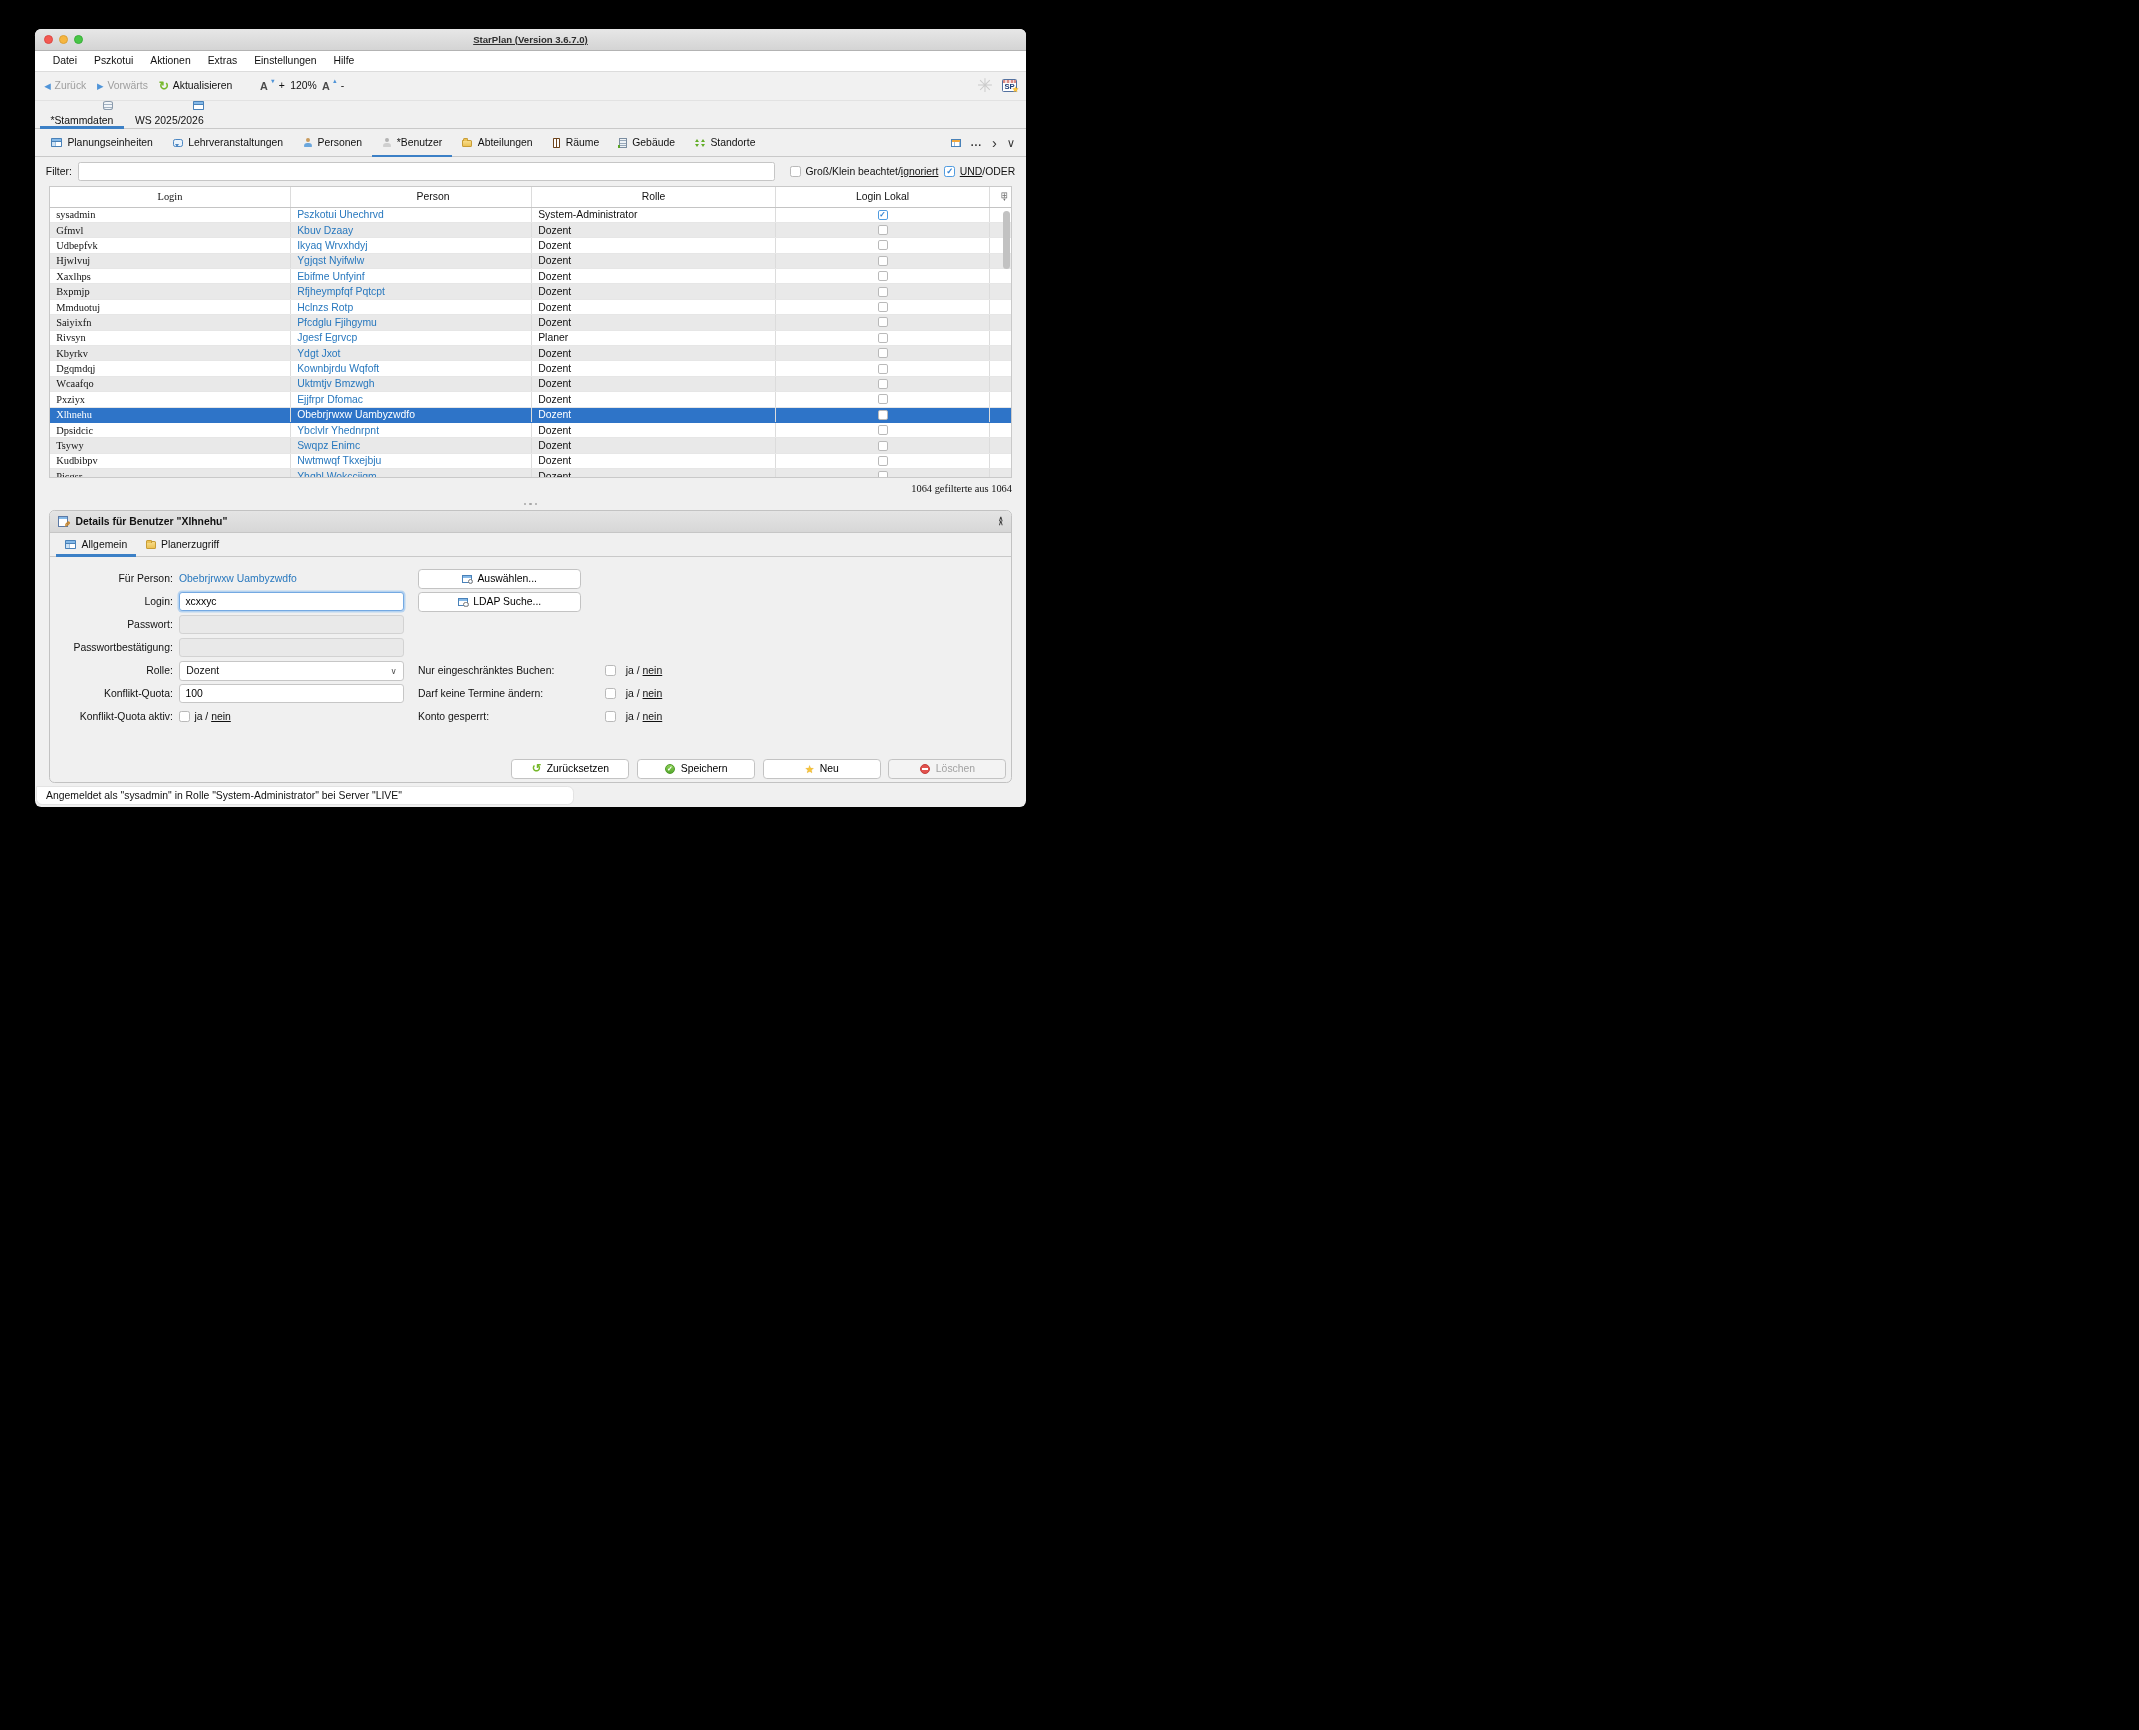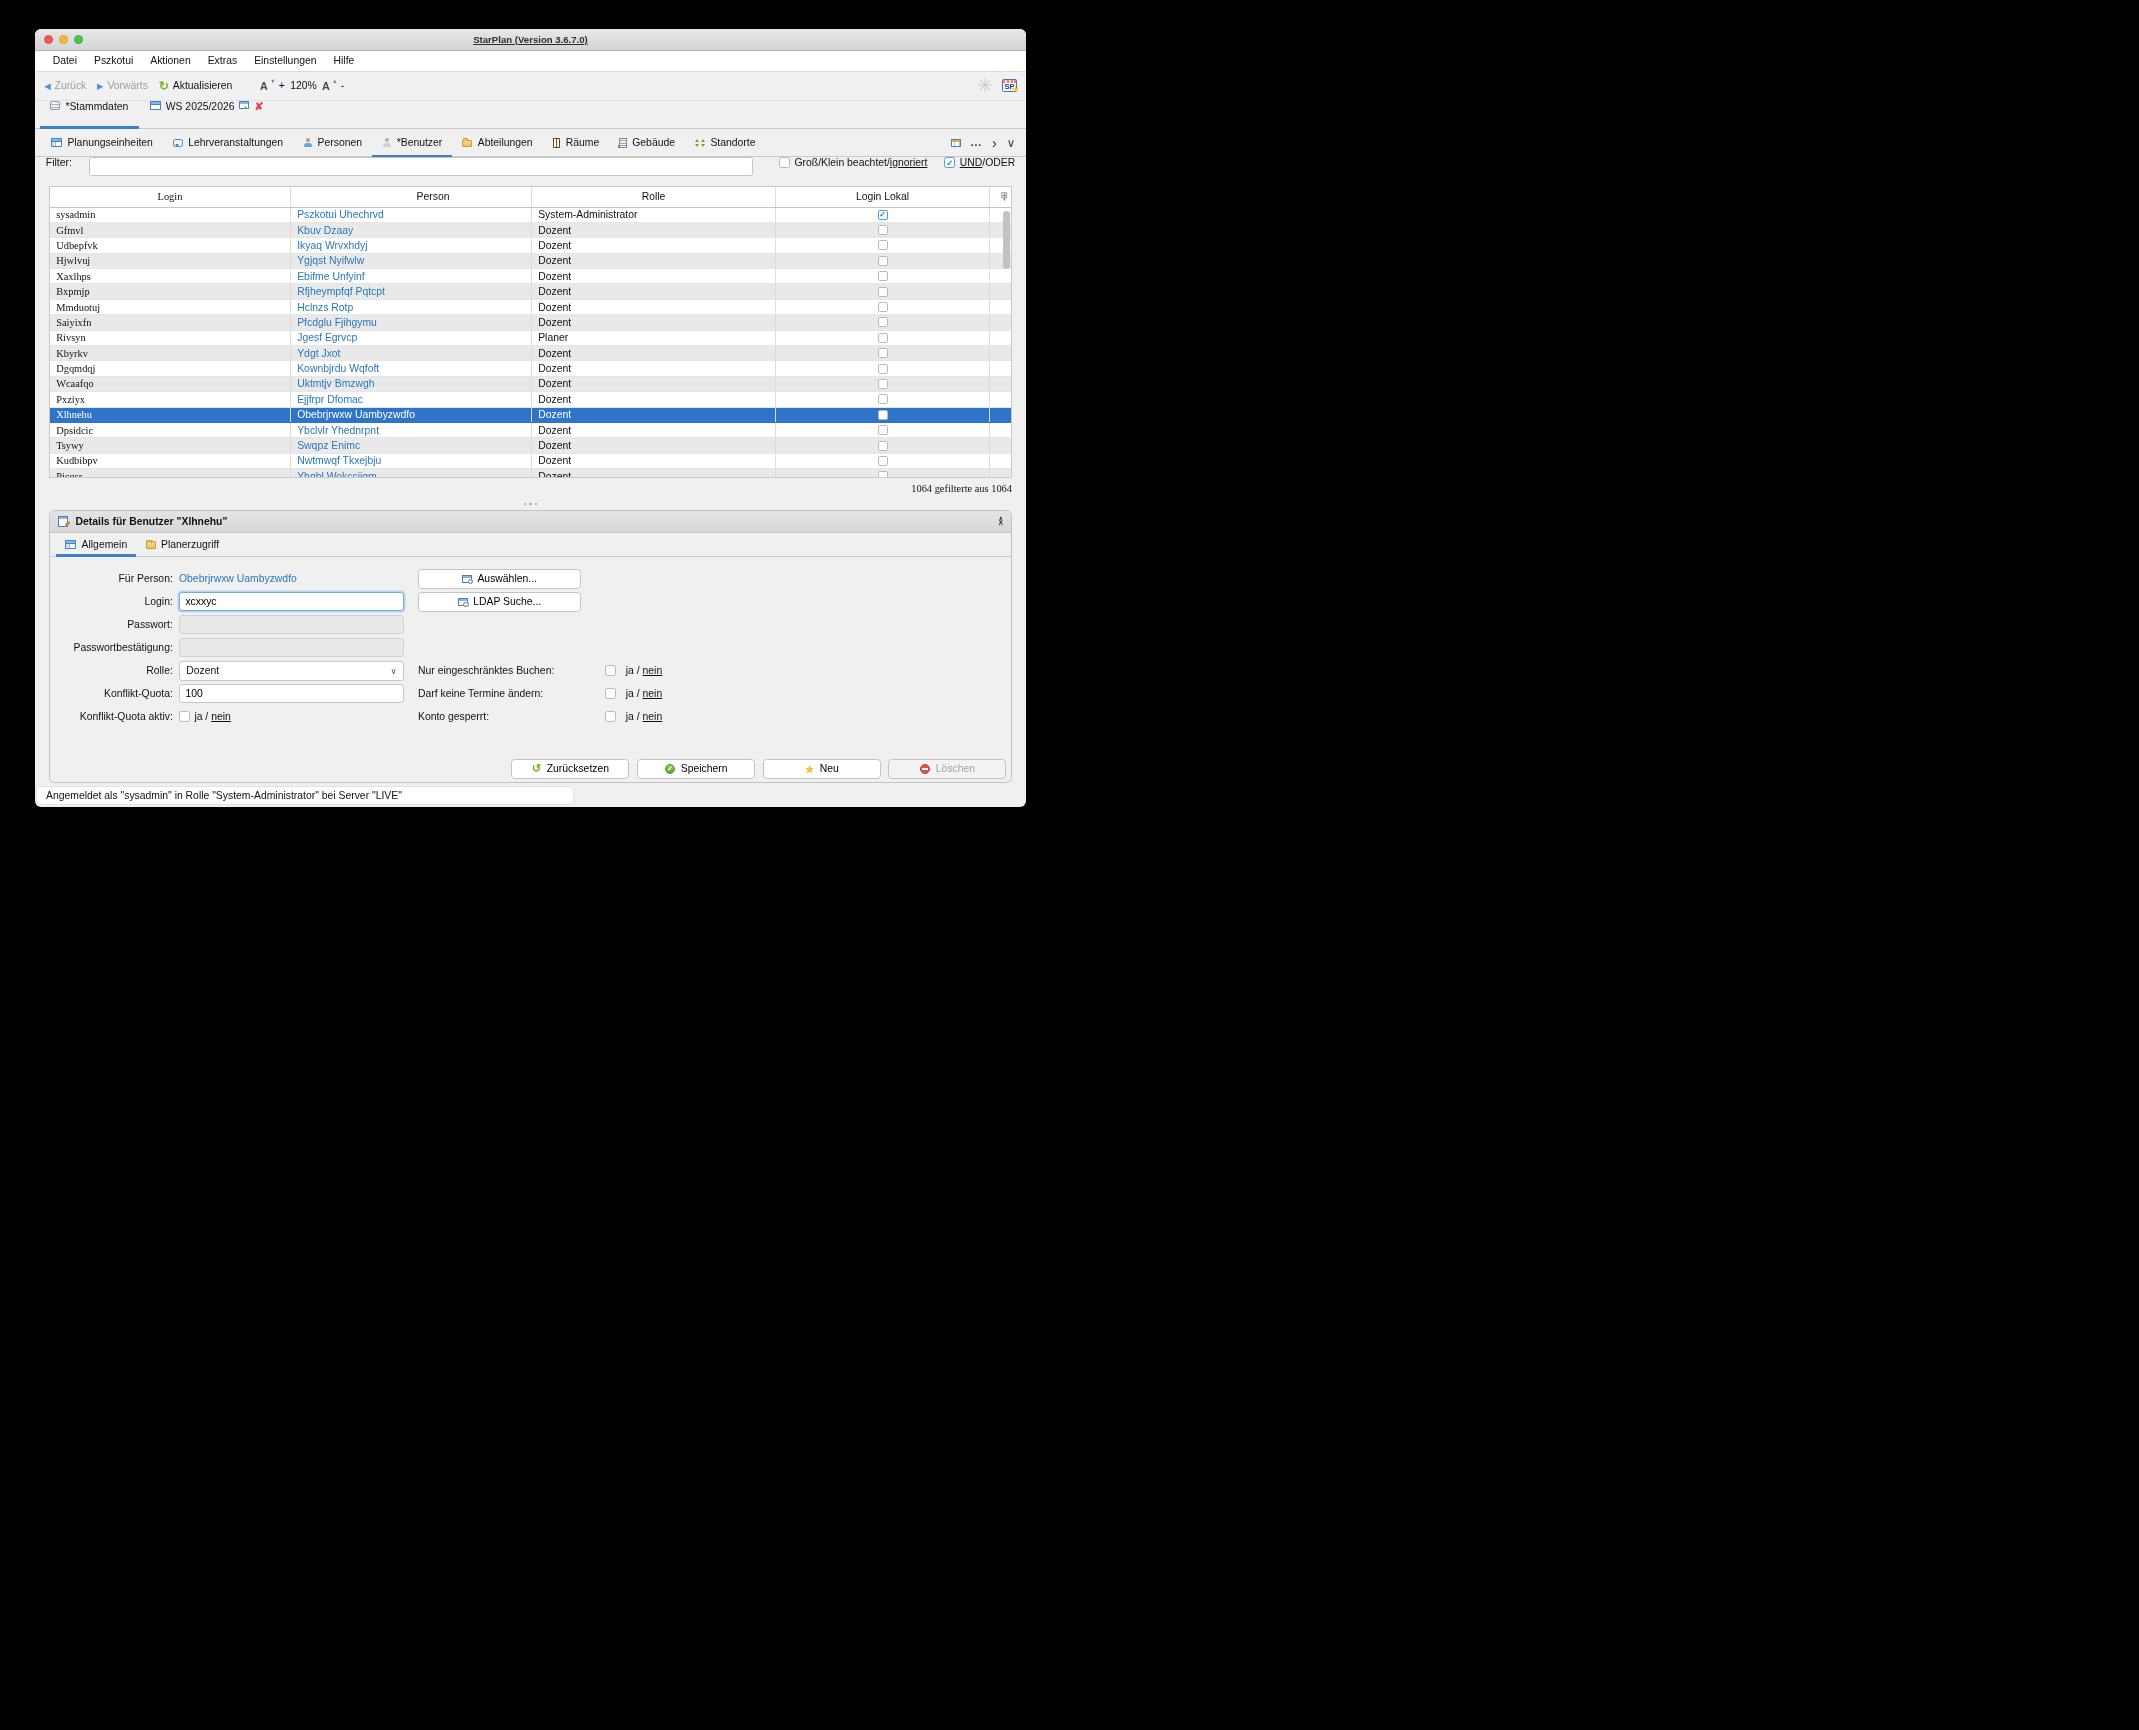--- a/index.html
+++ b/index.html
@@ -37,21 +37,21 @@
     position:relative;display:flex;align-items:flex-end;justify-content:center;}
   .sp-logo::before{content:"";position:absolute;top:0;left:0;right:0;height:3.1px;
     background:repeating-linear-gradient(90deg,#d98b85 0 2.3px,#f3d9d6 2.3px 3.8px);}
   .sp-logo .sp-txt{font-weight:bold;font-size:7.7px;color:#1f3f77;line-height:9.2px;}
   .sp-logo .sp-star{position:absolute;right:-3.1px;bottom:-3.1px;color:#ffc93c;font-size:7.7px;
     text-shadow:0 0 0.8px #d8910f;}
   
   .doctabs{height:28px;flex:none;background:#f0f0f0;display:flex;align-items:stretch;
     padding-left:4.6px;position:relative;}
   .doctabs::before{content:"";position:absolute;left:0;right:0;bottom:0;height:0.8px;background:#c9c9c9;}
-  .doctab{display:flex;align-items:flex-start;gap:5px;padding:0 10.8px;position:relative;}
+  .doctab{display:flex;align-items:flex-end;gap:5px;padding:0 10.8px;position:relative;flex-direction:column;}
   .doctab.active::after{content:"";position:absolute;left:0;right:0;bottom:0;height:2.3px;
     background:#3c80c6;z-index:2;}
   
   .sectiontabs{height:28.5px;flex:none;background:#f0f0f0;display:flex;align-items:stretch;
     padding:0 10.8px 0 6.2px;position:relative;}
   .sectiontabs::before{content:"";position:absolute;left:0;right:0;bottom:0;height:0.8px;background:#c9c9c9;}
   .sectab{display:flex;align-items:center;gap:5.4px;padding:0 10px;position:relative;}
   .sectab.active::after{content:"";position:absolute;left:0;right:0;bottom:0;height:2.3px;
     background:#3c80c6;z-index:2;}
   .sec-overflow{margin-left:auto;display:flex;align-items:center;gap:10px;color:#2d2d2d;}
@@ -107,21 +107,21 @@
   .ico-circle-check{width:10.8px;height:10.8px;border-radius:50%;background:linear-gradient(#8ed058,#55a82e);
     border:0.8px solid #4e9a28;color:#fff;font-size:7px;font-weight:bold;display:flex;align-items:center;justify-content:center;}
   .ico-circle-minus{width:10.8px;height:10.8px;border-radius:50%;background:#e2514d;border:0.8px solid #c43f3c;
     display:flex;align-items:center;justify-content:center;}
   .ico-circle-minus::after{content:"";width:5.4px;height:1.5px;background:#fff;}
   .ico-star{color:#f6c53d;font-size:10.8px;text-shadow:0 0 0.8px #d89a1f;line-height:1;}
   .ico-undo{color:#76b82a;font-weight:bold;font-size:11.5px;line-height:1;}
   .ico-config{color:#6f6f6f;font-size:8.5px;line-height:1;display:flex;flex-direction:column;align-items:center;}
   .ico-config .sub{font-size:4.6px;margin-top:-1.5px;}
   
-  .filterrow{height:28.5px;flex:none;display:flex;align-items:flex-start;padding:0 10.8px;gap:17px;background:#f0f0f0;}
+  .filterrow{height:28.5px;flex:none;display:flex;align-items:center;padding:0 10.8px;gap:6px;background:#f0f0f0;}
   .filter-input{flex:1;height:19px;border:0.8px solid #c6c6c6;border-radius:2.3px;background:#fff;
     font:inherit;padding:0 4.6px;outline:none;margin-right:9.2px;}
   .cbgroup{display:flex;align-items:center;gap:4.6px;white-space:nowrap;}
   .cb{width:10.8px;height:10.8px;border:0.8px solid #b9b9b9;border-radius:2.3px;background:#fff;flex:none;
     display:flex;align-items:center;justify-content:center;font-size:8.5px;color:#2f7fd0;}
   .cb.checked{border-color:#4f9be0;}
   .cb.checked::after{content:"✓";font-weight:bold;}
   .u{text-decoration:underline;}
   
   .tablewrap{margin:0 14px;height:292px;flex:none;background:#fff;border:0.8px solid #c9c9c9;

